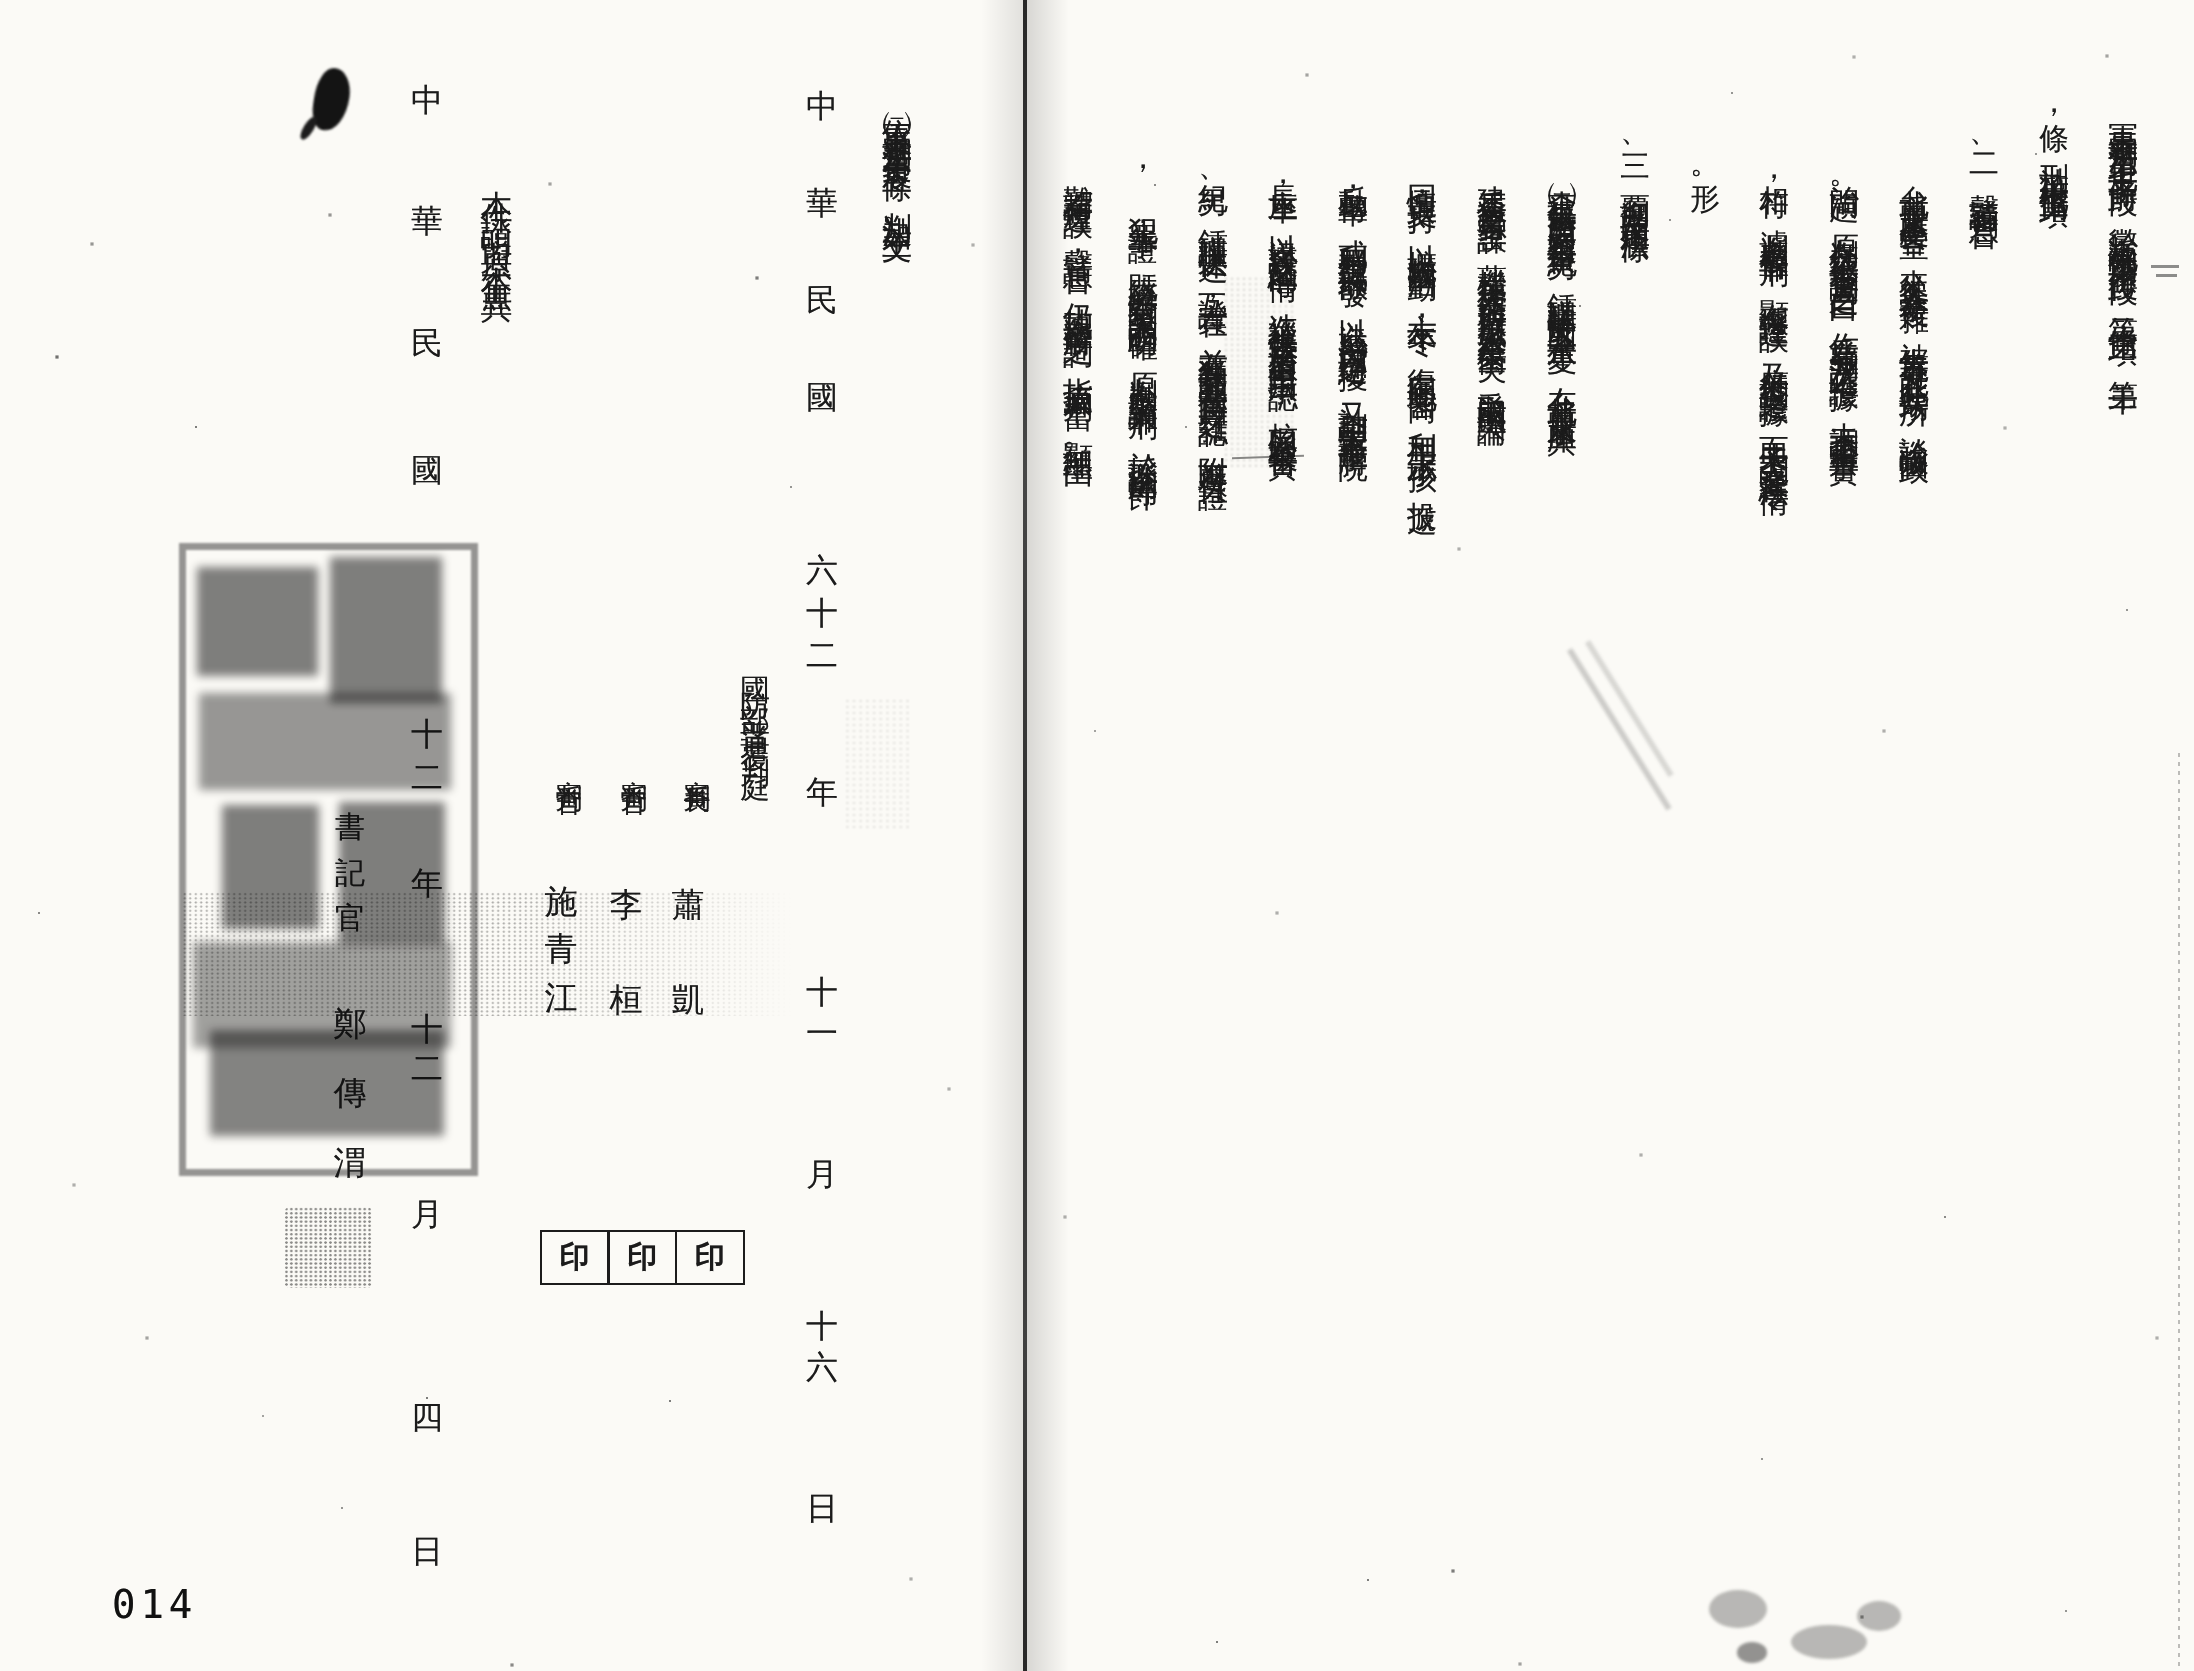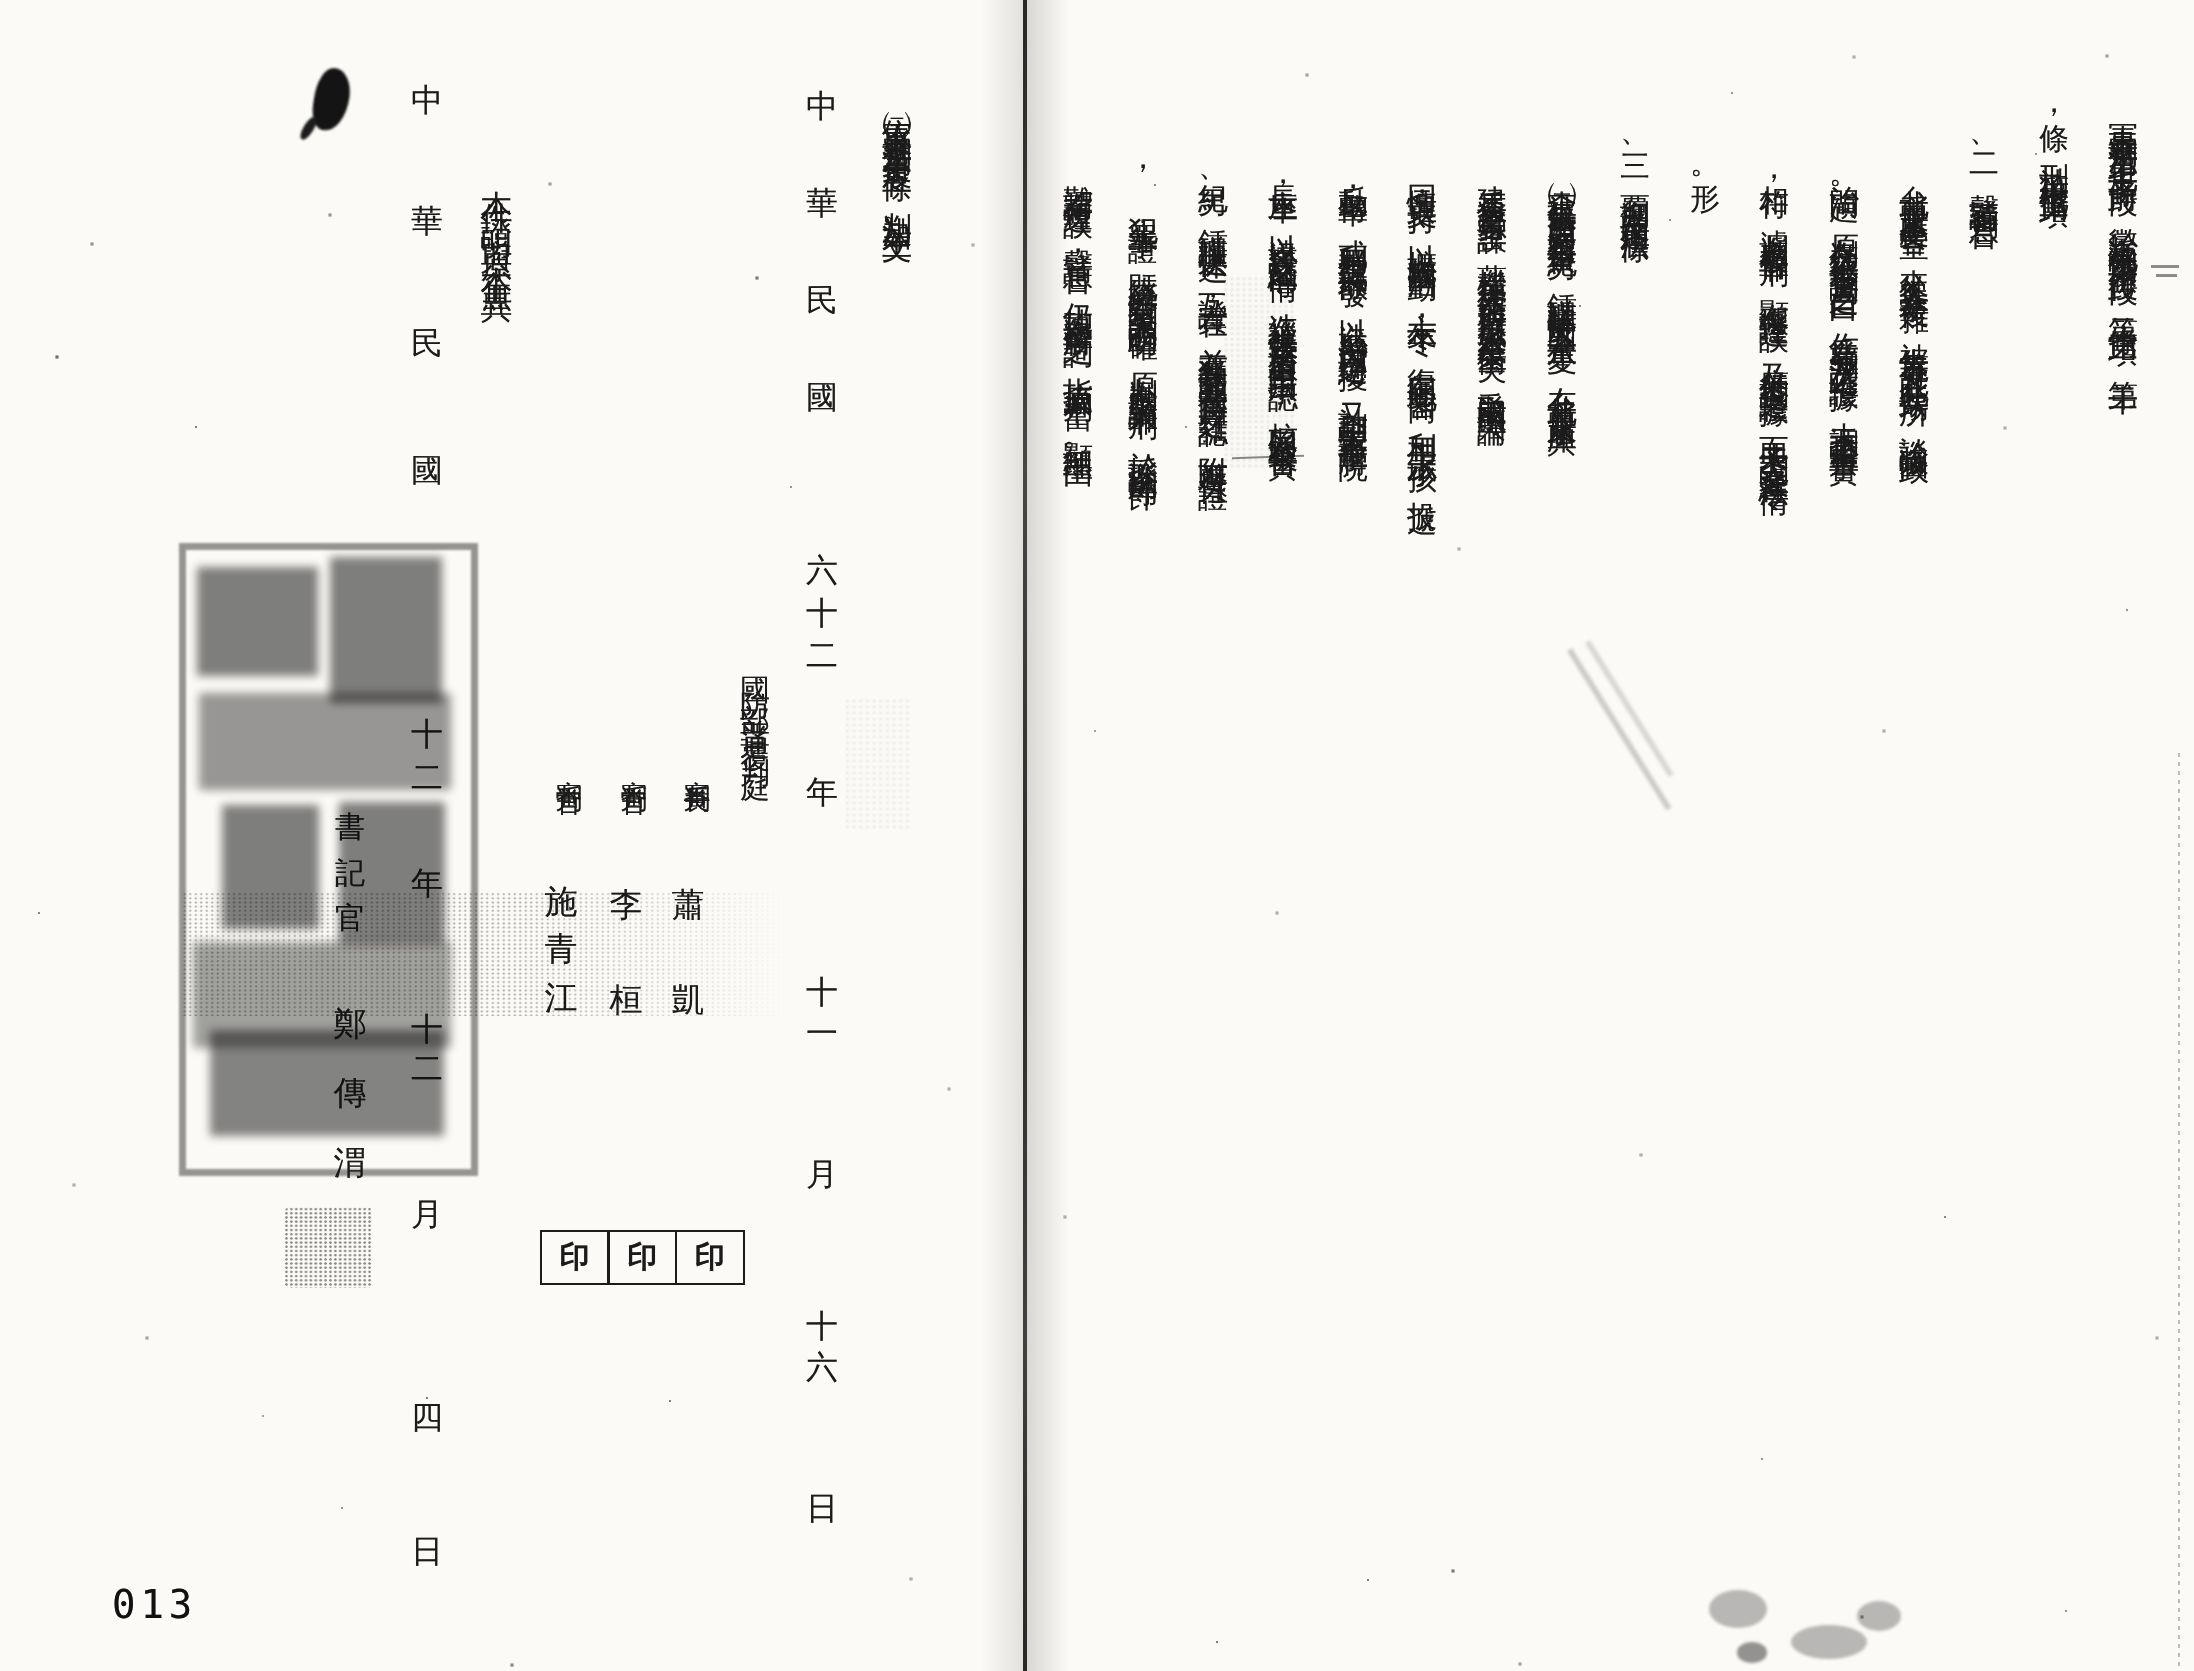--- a/index.html
+++ b/index.html
@@ -226,21 +226,21 @@
     <span style="top:807px">書</span>
     <span style="top:853px">記</span>
     <span style="top:898px">官</span>
   </div>
   <div class="vchars name" style="left:328px;">
     <span style="top:1002px">鄭</span>
     <span style="top:1071px">傳</span>
     <span style="top:1141px">渭</span>
   </div>
 
-  <div class="page-no">013</div>
+  <div class="page-no">014</div>
 
   <div class="fold"></div>
   <div class="fold-shade-r"></div>
   <div class="fold-shade-l"></div>
 
   <div class="big-stamp">
     <div class="blob b1"></div>
     <div class="blob b2"></div>
     <div class="blob b3"></div>
     <div class="blob b4"></div>

